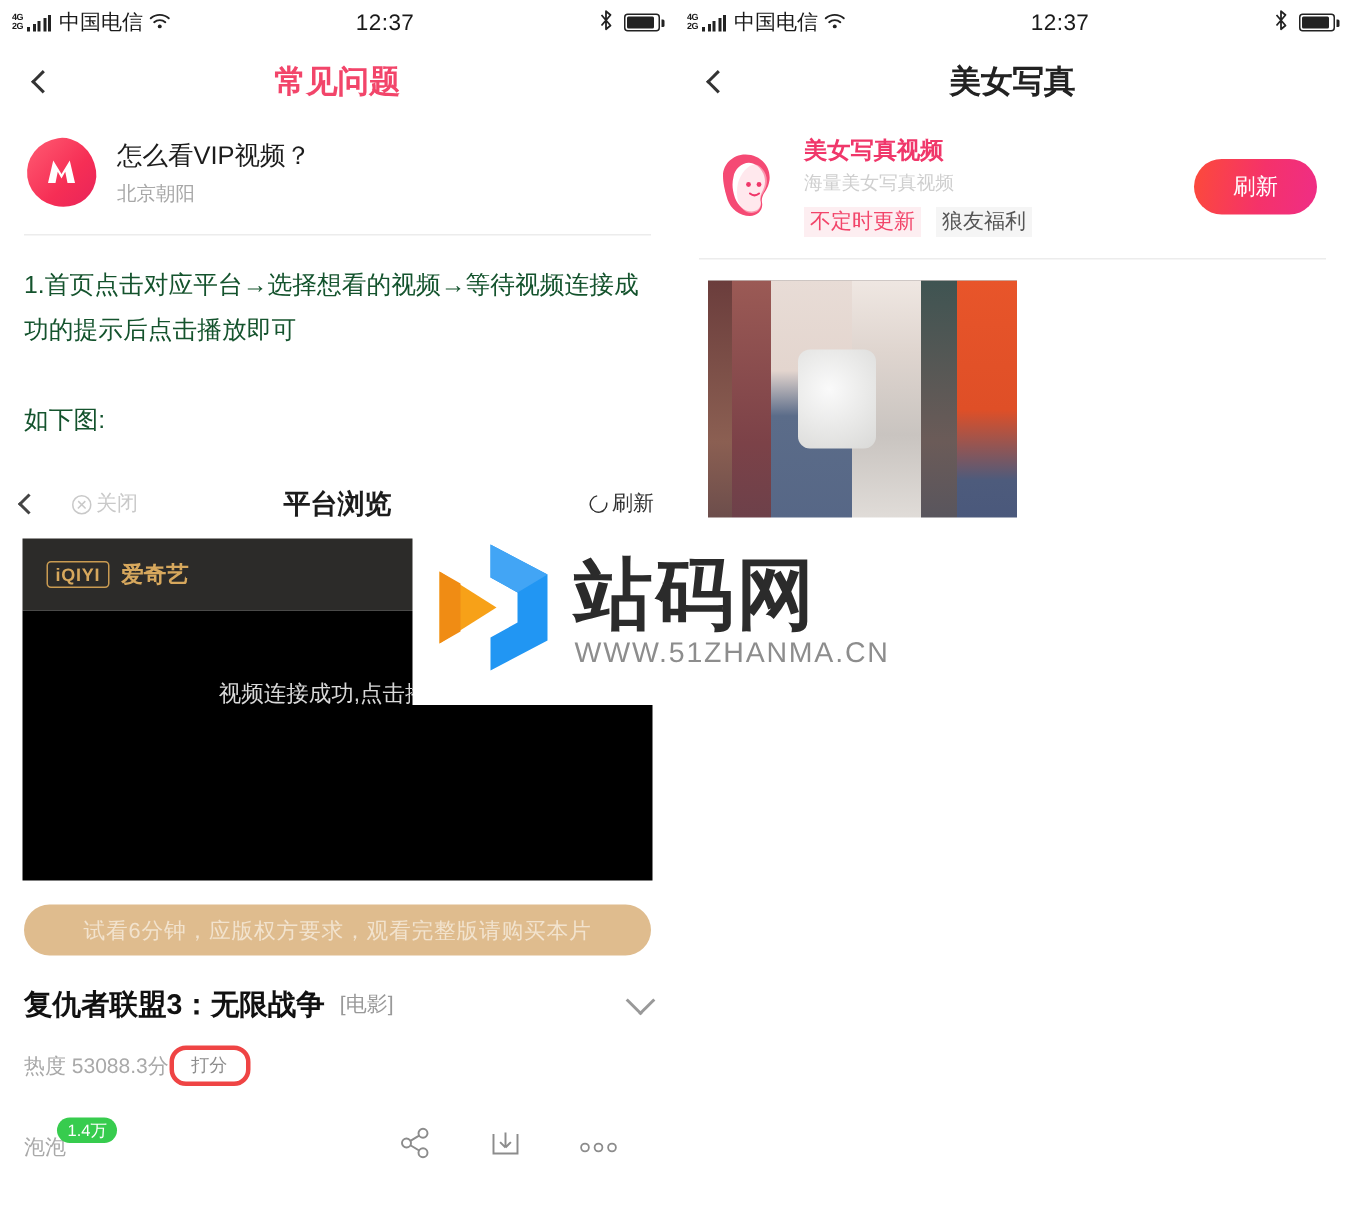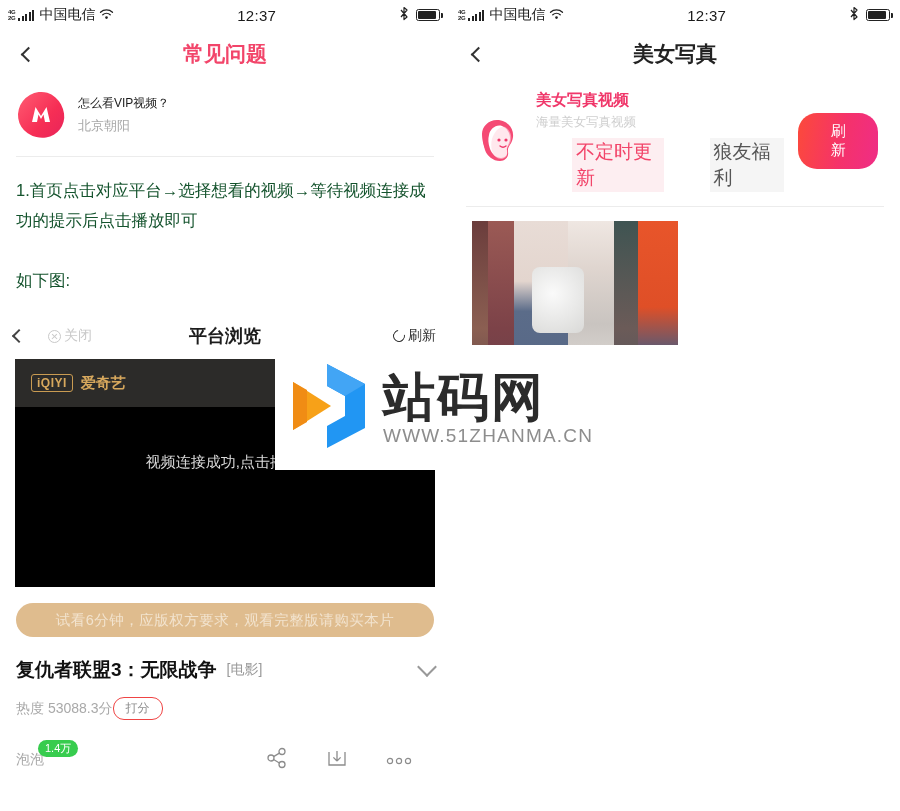--- a/index.html
+++ b/index.html
@@ -51,21 +51,21 @@
   .qblock { display: flex; align-items: center; padding: 14px 18px 18px 18px; gap: 14px; }
   .app-icon { width: 46px; height: 46px; flex: none; position: relative; }
   .app-icon .blob {
     width: 46px; height: 46px;
     background: linear-gradient(140deg, #ff5c72 0%, #f62e55 60%, #e8245a 100%);
     border-radius: 52% 48% 46% 54% / 50% 54% 46% 50%;
     transform: rotate(-8deg);
   }
   .app-icon svg { position: absolute; left: 0; top: 0; }
   .qtexts { display: flex; flex-direction: column; gap: 5px; }
-  .qtitle { font-size: 12px; color: #1c1c1c; }
+  .qtitle { font-size: 17px; color: #1c1c1c; }
   .qsub { font-size: 13px; color: #a8a8a8; }
   .hr { height: 1px; background: #ececec; margin: 0 16px; }
 
   
   .body-copy { padding: 18px 16px 0 16px; font-size: 16.5px; line-height: 30px; color: #14532d; }
   .body-copy p + p { margin-top: 30px; }
 
   
   .shot { margin-top: 18px; }
   .shot-nav { height: 46px; display: flex; align-items: center; position: relative; padding: 0 14px; }
@@ -108,36 +108,36 @@
                 background: #dfbc8e; color: #f2e3ce; font-size: 14.5px;
                 display: flex; align-items: center; justify-content: center; letter-spacing: .5px; }
 
   .vinfo { padding: 20px 16px 0 16px; }
   .vtitle-row { display: flex; align-items: center; gap: 10px; }
   .vtitle { font-size: 19px; font-weight: bold; color: #111; }
   .vtag { font-size: 14px; color: #999; }
   .vchev { margin-left: auto; width: 14px; height: 14px; border-right: 2px solid #999;
            border-bottom: 2px solid #999; transform: rotate(45deg); margin-bottom: 6px; }
   .vmeta { display:flex; align-items:center; margin-top: 14px; font-size: 14px; color: #a9a9a9; }
-  .score-pill { border: 1px solid #ef4444; border-radius: 11px; padding: 2px 12px;
+  .score-pill { border: 3px solid #ef4444; border-radius: 11px; padding: 2px 12px;
                 font-size: 12px; color: #8d8d8d; }
   .vbottom { display:flex; align-items:center; margin-top: 27px; }
   .paopao { position: relative; font-size: 14px; color: #a9a9a9; }
   .badge { position:absolute; left: 22px; top: -11px; background: #37cc4e; color:#fff;
            font-size: 11px; border-radius: 9px; padding: 1px 7px; white-space: nowrap; }
   .vicons { margin-left: auto; display:flex; align-items:center; gap: 38px; padding-right: 22px; }
 
   
   .card { display: flex; align-items: center; padding: 12px 22px 14px 22px; gap: 14px; }
   .ch-icon { width: 50px; height: 50px; flex: none; }
   .ch-texts { display: flex; flex-direction: column; gap: 3px; }
   .ch-title { font-size: 15.5px; font-weight: bold; color: #f0376a; }
   .ch-sub { font-size: 12.5px; color: #cfcfcf; }
   .ch-tags { display: flex; gap: 10px; margin-top: 4px; }
-  .tag { font-size: 19px; padding: 1px 4px; margin-left: 36px; }
+  .tag { font-size: 14px; padding: 1px 4px; }
   .tag.pinkish { color: #f2456a; background: #fdeef1; }
   .tag.grayish { color: #555; background: #f5f5f5; }
   .refresh-btn { margin-left: auto; border: none; border-radius: 19px;
      background: linear-gradient(100deg, #fc4a3a 0%, #f5326a 55%, #ef2d86 100%);
      color: #fff; font-size: 15px; padding: 9px 26px; font-family: inherit; }
   .photo { margin: 14px 22px 0 22px; width: 206px; height: 215px; overflow: hidden;
            position: relative; background: #8a7f7a; }
   .photo .stripe { position: absolute; top: 0; bottom: 0; }
 
   

